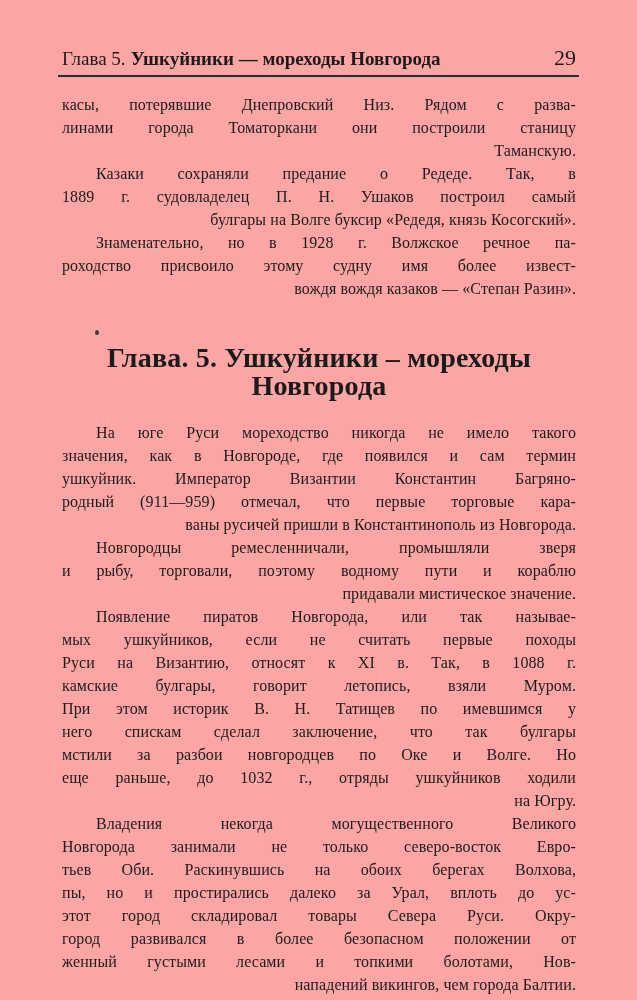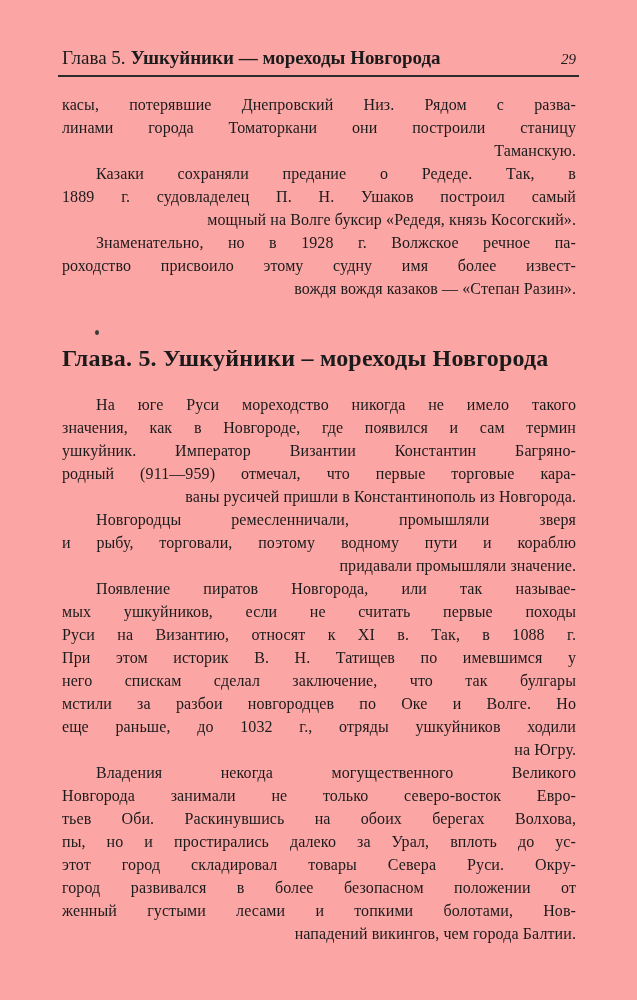--- a/index.html
+++ b/index.html
@@ -26,22 +26,21 @@
     justify-content: space-between;
     align-items: baseline;
     font-size: 19px;
     line-height: 22px;
   }
   .rh-title .chapter-title-bold {
     font-weight: bold;
     margin-left: 5px;
   }
   .rh-pagenum {
-    font-size: 15px;
-    font-style: italic;
+    font-size: 22px;
   }
   .header-rule {
     position: absolute;
     left: 58px;
     right: 58px;
     top: 75px;
     height: 2px;
     background: #2b2b2b;
   }
   
@@ -64,23 +63,24 @@
     content: "";
     display: inline-block;
     width: 100%;
     height: 0;
   }
   .line.last { text-align: right; }
   .line.first { padding-left: 34px; }
   
   .chapter-heading {
     margin: 44px 0 21px 0;
-    font-size: 24px;
+    font-size: 28px;
     font-weight: bold;
     line-height: 28px;
+    text-align: center;
     letter-spacing: 0.2px;
   }
   
   .artifact-dot {
     position: absolute;
     left: 95px;
     top: 330px;
     width: 4px;
     height: 5px;
     background: #3a3a3a;
@@ -104,21 +104,21 @@
   <div class="page-body">
     <section>
         <div class="para">
           <div class="line just">касы, потерявшие Днепровский Низ. Рядом с разва-</div>
           <div class="line just">линами города Томаторкани они построили станицу</div>
           <div class="line last">Таманскую.</div>
         </div>
         <div class="para">
           <div class="line just first">Казаки сохраняли предание о Редеде. Так, в</div>
           <div class="line just">1889 г. судовладелец П. Н. Ушаков построил самый</div>
-          <div class="line last">мощный на Волге буксир «Редедя, князь Косогский».</div>
+          <div class="line last">булгары на Волге буксир «Редедя, князь Косогский».</div>
         </div>
         <div class="para">
           <div class="line just first">Знаменательно, но в 1928 г. Волжское речное па-</div>
           <div class="line just">роходство присвоило этому судну имя более извест-</div>
           <div class="line last">вождя вождя казаков — «Степан Разин».</div>
         </div>
       </section>
 
     <h2 class="chapter-heading">Глава. 5. Ушкуйники – мореходы Новгорода</h2>
 
@@ -126,26 +126,27 @@
         <div class="para">
           <div class="line just first">На юге Руси мореходство никогда не имело такого</div>
           <div class="line just">значения, как в Новгороде, где появился и сам термин</div>
           <div class="line just">ушкуйник. Император Византии Константин Багряно-</div>
           <div class="line just">родный (911—959) отмечал, что первые торговые кара-</div>
           <div class="line last">ваны русичей пришли в Константинополь из Новгорода.</div>
         </div>
         <div class="para">
           <div class="line just first">Новгородцы ремесленничали, промышляли зверя</div>
           <div class="line just">и рыбу, торговали, поэтому водному пути и кораблю</div>
-          <div class="line last">придавали промышляли значение.</div>
+          <div class="line last">придавали мистическое значение.</div>
         </div>
         <div class="para">
           <div class="line just first">Появление пиратов Новгорода, или так называе-</div>
           <div class="line just">мых ушкуйников, если не считать первые походы</div>
           <div class="line just">Руси на Византию, относят к XI в. Так, в 1088 г.</div>
+          <div class="line just">камские булгары, говорит летопись, взяли Муром.</div>
           <div class="line just">При этом историк В. Н. Татищев по имевшимся у</div>
           <div class="line just">него спискам сделал заключение, что так булгары</div>
           <div class="line just">мстили за разбои новгородцев по Оке и Волге. Но</div>
           <div class="line just">еще раньше, до 1032 г., отряды ушкуйников ходили</div>
           <div class="line last">на Югру.</div>
         </div>
         <div class="para">
           <div class="line just first">Владения некогда могущественного Великого</div>
           <div class="line just">Новгорода занимали не только северо-восток Евро-</div>
           <div class="line just">тьев Оби. Раскинувшись на обоих берегах Волхова,</div>

